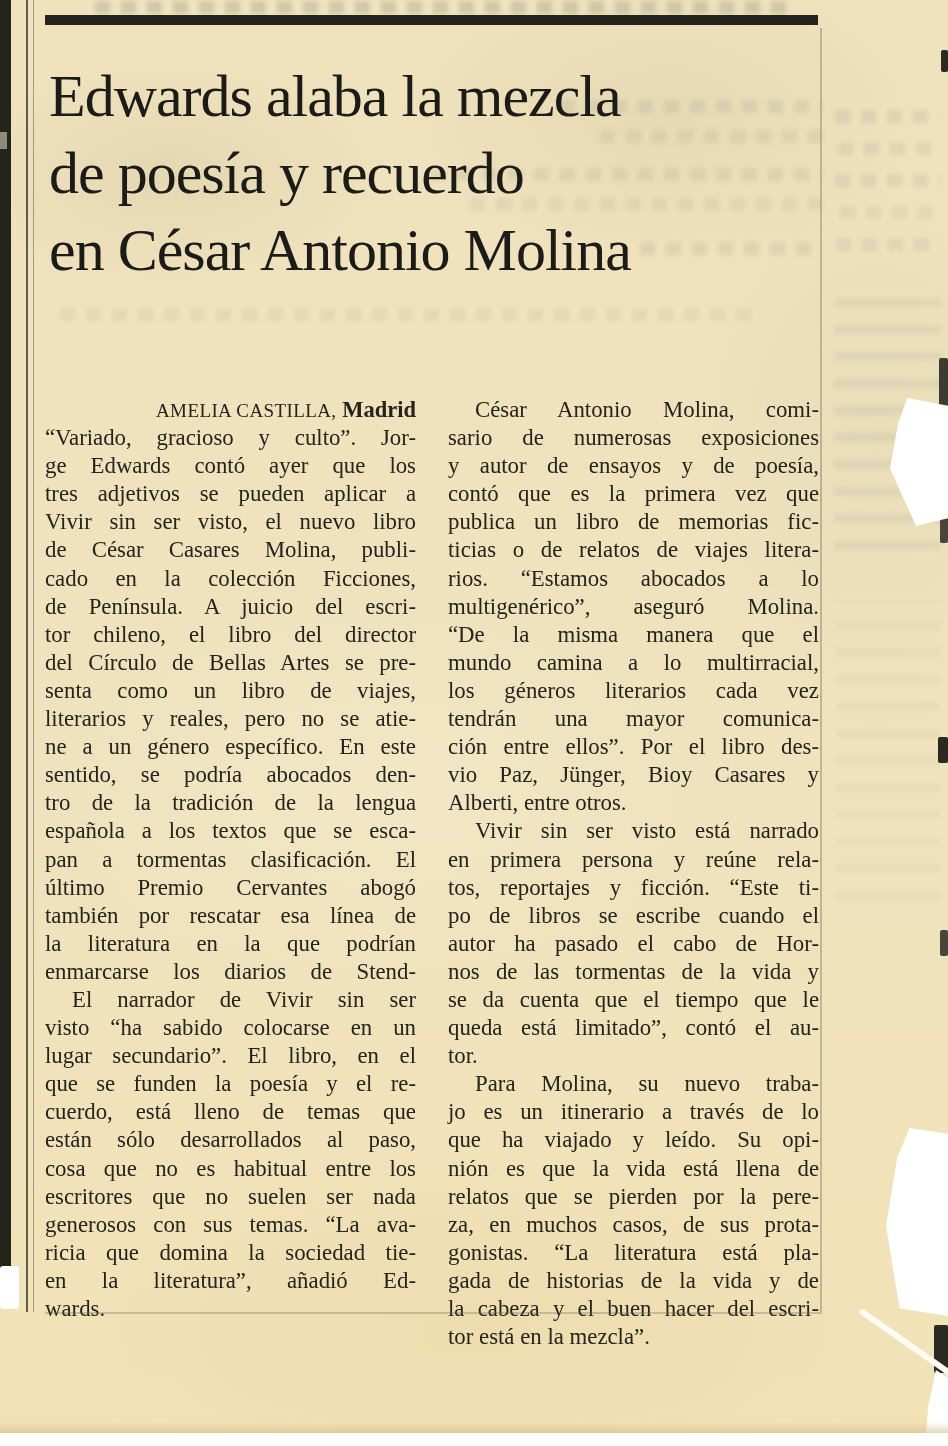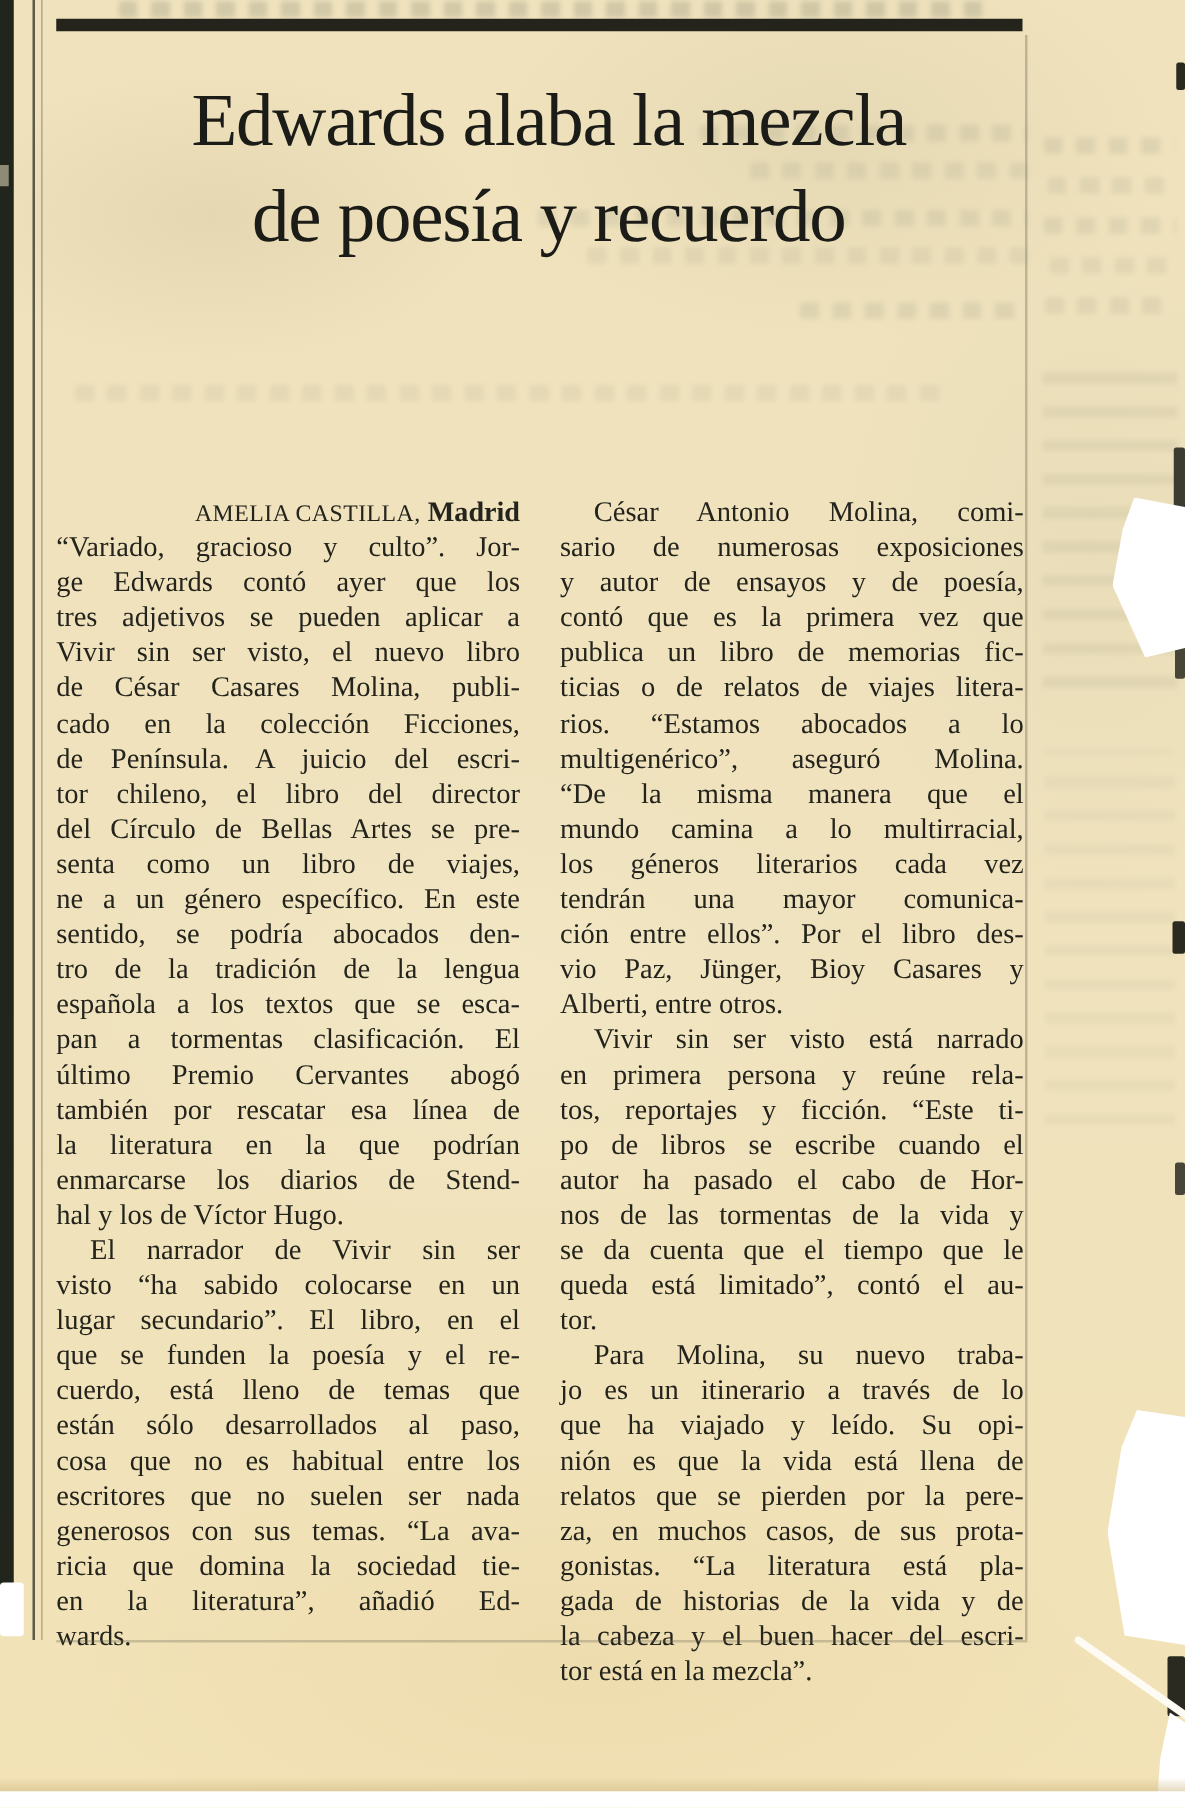--- a/index.html
+++ b/index.html
@@ -50,21 +50,21 @@
   .toprule {
     position: absolute; left: 45px; top: 15px; width: 773px; height: 10px;
     background: var(--c-ink, #24241d);
   }
   .faint-vrule { position: absolute; left: 820px; top: 28px; width: 2px; height: 1284px; background: rgba(104,98,78,.35); }
   .faint-hrule { position: absolute; left: 45px; top: 1312px; width: 777px; height: 2px; background: rgba(104,98,78,.30); }
 
   h1.headline {
     position: absolute; left: 49px; top: 58px; width: 780px;
     font-size: 60px; line-height: 77px; font-weight: normal;
-    letter-spacing: -1px; color: var(--c-headline_ink, #1b1b17); text-align: center;
+    letter-spacing: -1px; color: var(--c-headline_ink, #1b1b17);
   }
   .col {
     position: absolute; top: 348px; width: 371px;
     font-size: 22.8px; line-height: 28.1px;
     color: var(--c-ink, #24241d);
     margin-top: 48px;
   }
   .col1 { left: 45px; }
   .col2 { left: 448px; }
   .byline { height: 28.1px; text-align: right; white-space: nowrap; }
@@ -112,48 +112,49 @@
   <div class="edge-notch-gray"></div>
   <div class="edge-notch-white"></div>
   <div class="vrule v1"></div>
   <div class="vrule v2"></div>
 
   <div class="toprule"></div>
 
   <h1 class="headline">
     <div>Edwards alaba la mezcla</div>
     <div>de poesía y recuerdo</div>
+    <div>en César Antonio Molina</div>
   </h1>
 
   <div class="col col1">
     <div class="byline">
       <span class="by-author">AMELIA CASTILLA,</span>
       <span class="by-loc">Madrid</span>
     </div>
     <div class="body">
         <div class="ln"><span>“Variado, gracioso y culto”. Jor-</span></div>
         <div class="ln"><span>ge Edwards contó ayer que los</span></div>
         <div class="ln"><span>tres adjetivos se pueden aplicar a</span></div>
         <div class="ln"><span class="it">Vivir sin ser visto,</span><span> el nuevo libro</span></div>
         <div class="ln"><span>de César Casares Molina, publi-</span></div>
         <div class="ln"><span>cado en la colección Ficciones,</span></div>
         <div class="ln"><span>de Península. A juicio del escri-</span></div>
         <div class="ln"><span>tor chileno, el libro del director</span></div>
         <div class="ln"><span>del Círculo de Bellas Artes se pre-</span></div>
         <div class="ln"><span>senta como un libro de viajes,</span></div>
+        <div class="ln"><span>literarios y reales, pero no se atie-</span></div>
         <div class="ln"><span>ne a un género específico. En este</span></div>
         <div class="ln"><span>sentido, se podría abocados den-</span></div>
         <div class="ln"><span>tro de la tradición de la lengua</span></div>
         <div class="ln"><span>española a los textos que se esca-</span></div>
         <div class="ln"><span>pan a tormentas clasificación. El</span></div>
         <div class="ln"><span>último Premio Cervantes abogó</span></div>
         <div class="ln"><span>también por rescatar esa línea de</span></div>
         <div class="ln"><span>la literatura en la que podrían</span></div>
         <div class="ln"><span>enmarcarse los diarios de Stend-</span></div>
-        <div class="ln e"><span>hal y los de Víctor Hugo.</span></div>
         <div class="ln i"><span>El narrador de </span><span class="it">Vivir sin ser</span></div>
         <div class="ln"><span class="it">visto</span><span> “ha sabido colocarse en un</span></div>
         <div class="ln"><span>lugar secundario”. El libro, en el</span></div>
         <div class="ln"><span>que se funden la poesía y el re-</span></div>
         <div class="ln"><span>cuerdo, está lleno de temas que</span></div>
         <div class="ln"><span>están sólo desarrollados al paso,</span></div>
         <div class="ln"><span>cosa que no es habitual entre los</span></div>
         <div class="ln"><span>escritores que no suelen ser nada</span></div>
         <div class="ln"><span>generosos con sus temas. “La ava-</span></div>
         <div class="ln"><span>ricia que domina la sociedad tie-</span></div>

